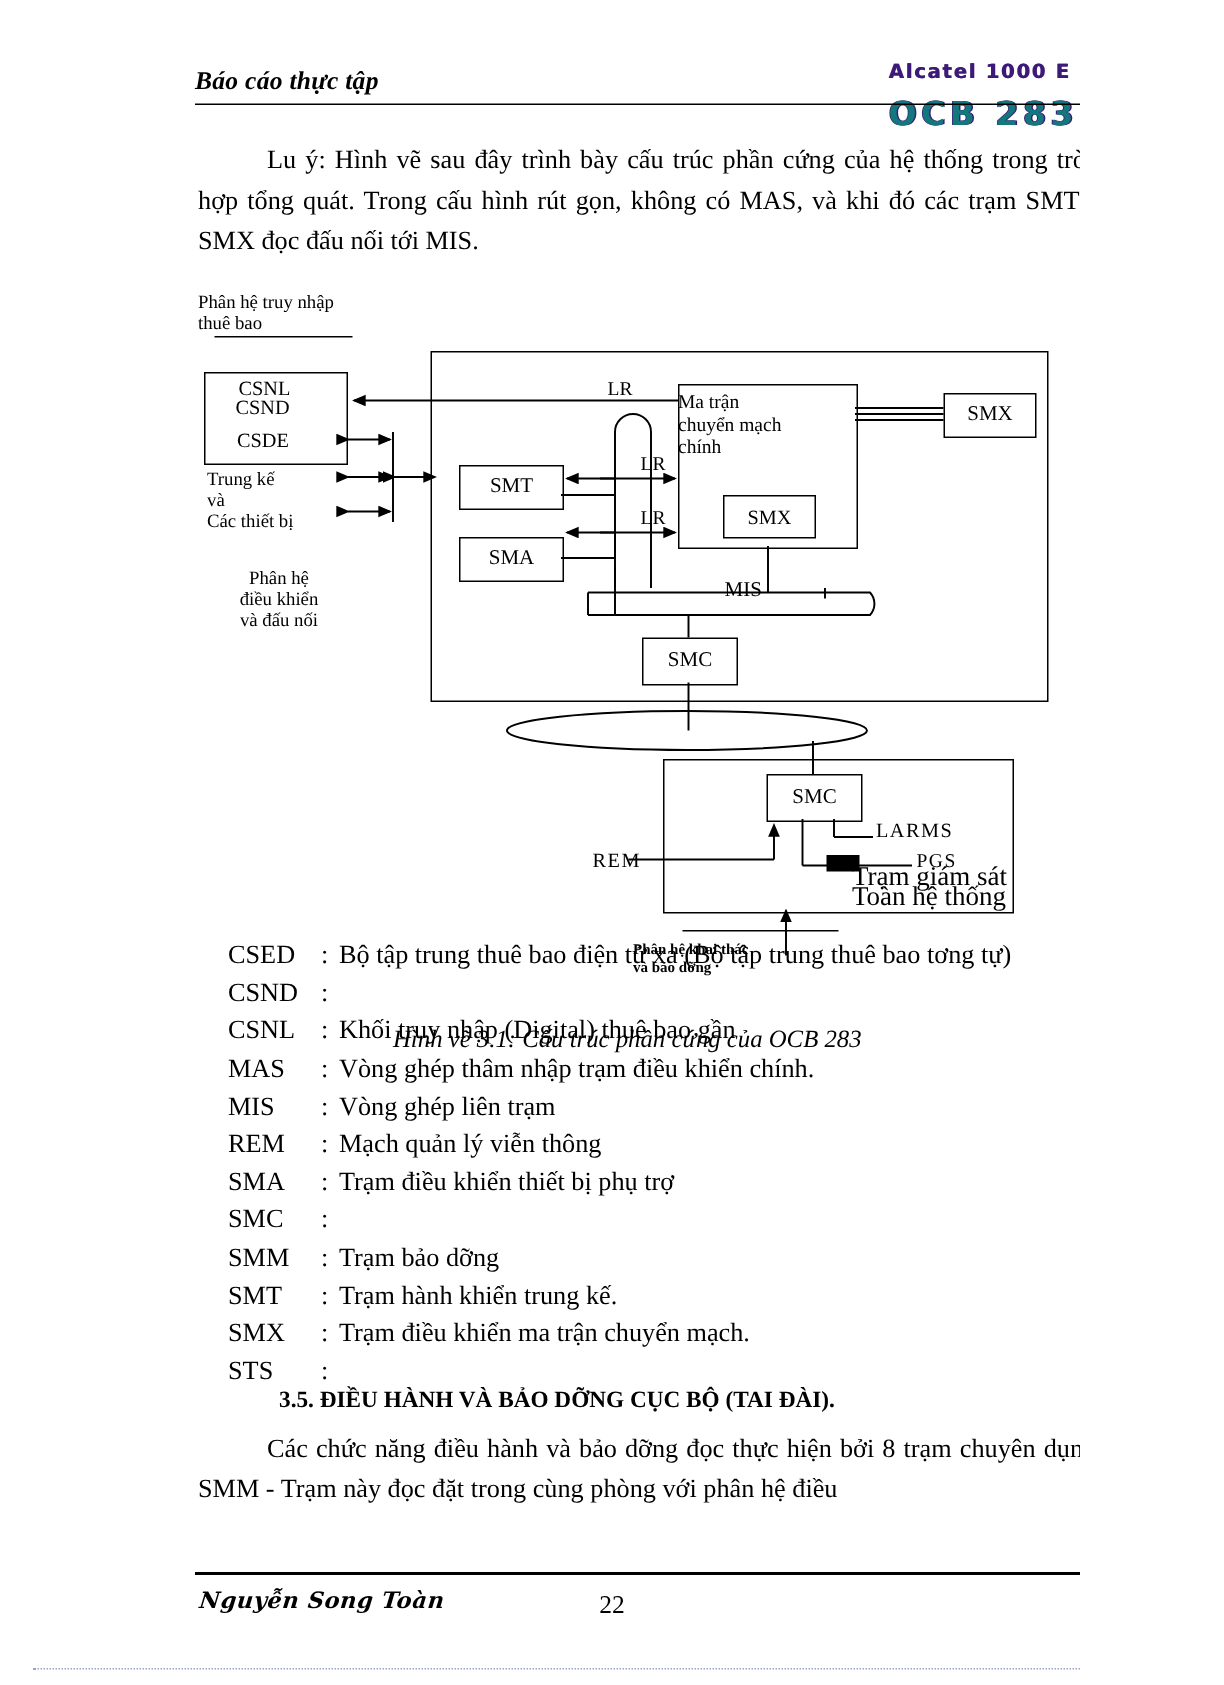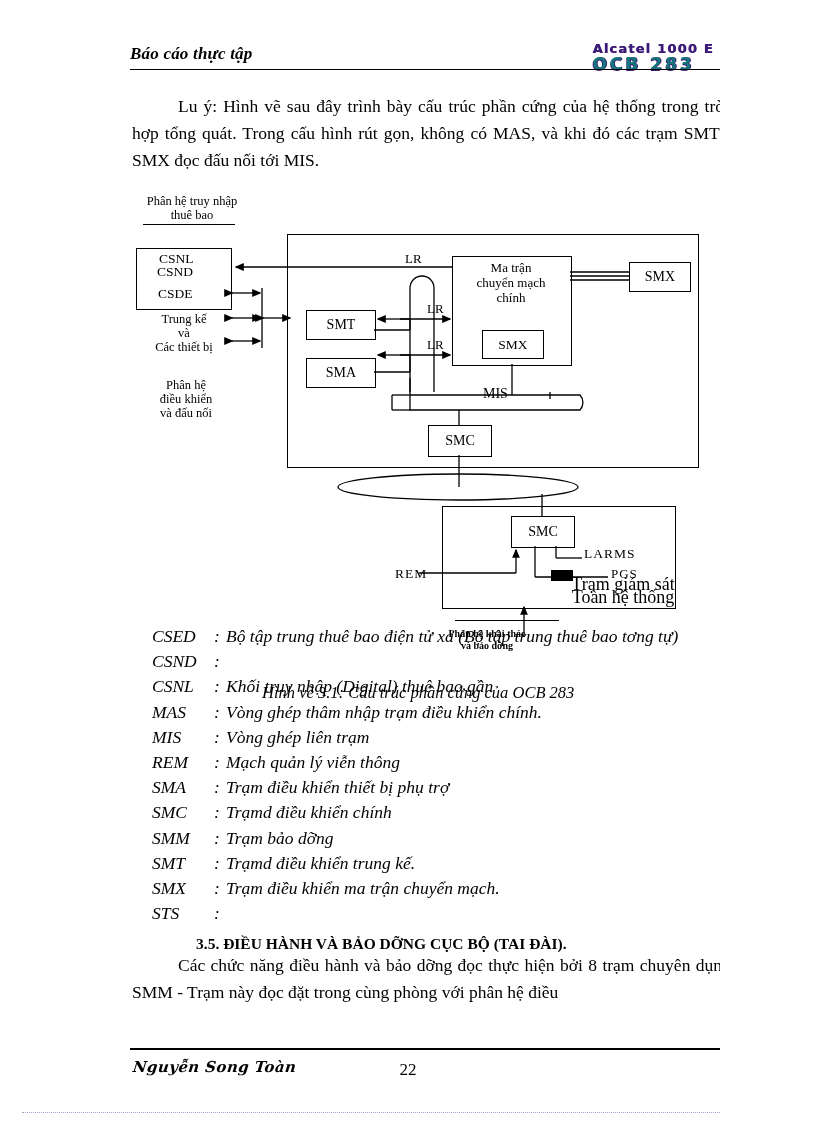--- a/index.html
+++ b/index.html
@@ -55,24 +55,24 @@
     font-weight: bold;
     font-size: 13px;
     color: #3d1a78;
     letter-spacing: 1.2px;
     white-space: nowrap;
     text-shadow: 0.5px 0 0 #3d1a78;
   }
   .logo-line2 {
     font-family: "DejaVu Sans", sans-serif;
     font-weight: bold;
-    font-size: 17px;
+    font-size: 22px;
     letter-spacing: 3px;
     white-space: nowrap;
-    margin-top: 1px;
+    margin-top: 11px;
     color: #13787c;
     text-shadow: 1px 0 0 #3d1a78, -0.6px 0.6px 0 #3d1a78;
   }
 
   
   .para {
     position: absolute;
     font-size: 17.5px;
     line-height: 27px;
     text-align: justify;
@@ -96,42 +96,40 @@
     position: absolute;
     left: 152px;
     top: 624px;
     width: 600px;
     font-size: 17.5px;
     line-height: 25.2px;
   }
   .defrow {
     display: flex;
     white-space: nowrap;
-    font-style: italic;
   }
   .defrow .abbr {
     width: 62px;
     flex: 0 0 62px;
   }
   .defrow .colon {
     width: 12px;
     flex: 0 0 12px;
   }
   .defrow .desc {
     flex: 1 1 auto;
   }
 
   .section-heading {
     position: absolute;
-    left: 196px;
+    left: 186px;
     top: 925px;
     font-size: 15.5px;
     font-weight: bold;
     white-space: nowrap;
-    margin-top: 10px;
   }
 
   
   .fig-caption {
     position: absolute;
     left: 262px;
     top: 683px;
     font-size: 16.5px;
     font-style: italic;
     white-space: nowrap;
@@ -179,21 +177,20 @@
     left: 0;
     top: 0;
     width: 816px;
     height: 1123px;
     pointer-events: none;
   }
   .dg-label {
     position: absolute;
     font-size: 12.5px;
     line-height: 14px;
-    text-align: center;
     white-space: nowrap;
   }
   .dg-box {
     position: absolute;
     border: 1.3px solid #000;
     background: #fff;
     display: flex;
     align-items: center;
     justify-content: center;
     text-align: center;
@@ -397,31 +394,30 @@
       <span class="desc">Mạch quản lý viễn thông</span>
     </div>
     <div class="defrow">
       <span class="abbr">SMA</span>
       <span class="colon">:</span>
       <span class="desc">Trạm điều khiển thiết bị phụ trợ</span>
     </div>
     <div class="defrow">
       <span class="abbr">SMC</span>
       <span class="colon">:</span>
-      <span class="desc">Trạmd điều khiển chính</span>
     </div>
     <div class="defrow">
       <span class="abbr">SMM</span>
       <span class="colon">:</span>
       <span class="desc">Trạm bảo dỡng</span>
     </div>
     <div class="defrow">
       <span class="abbr">SMT</span>
       <span class="colon">:</span>
-      <span class="desc">Trạmd điều khiển trung kế.</span>
+      <span class="desc">Trạm hành khiển trung kế.</span>
     </div>
     <div class="defrow">
       <span class="abbr">SMX</span>
       <span class="colon">:</span>
       <span class="desc">Trạm điều khiển ma trận chuyển mạch.</span>
     </div>
     <div class="defrow">
       <span class="abbr">STS</span>
       <span class="colon">:</span>
     </div>

